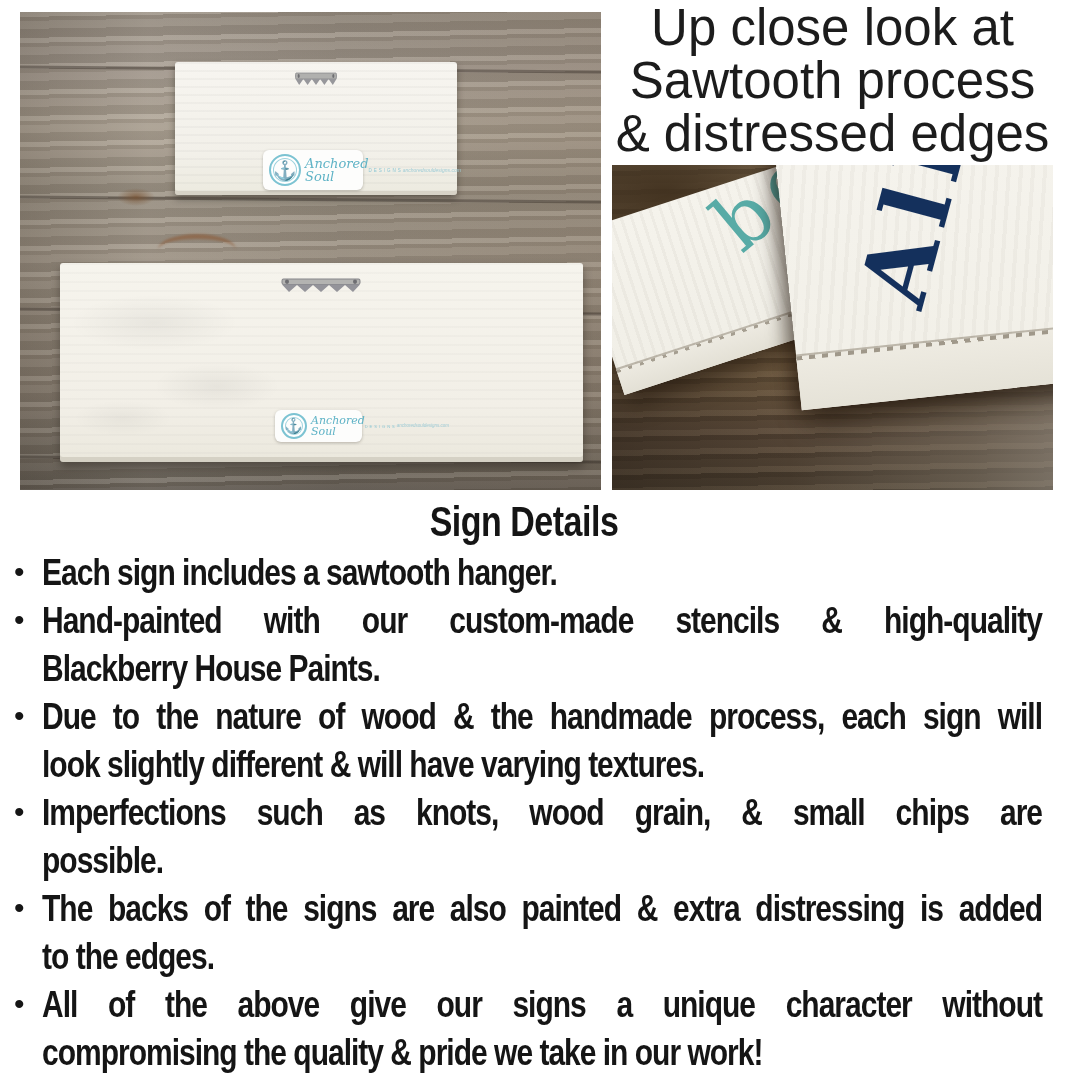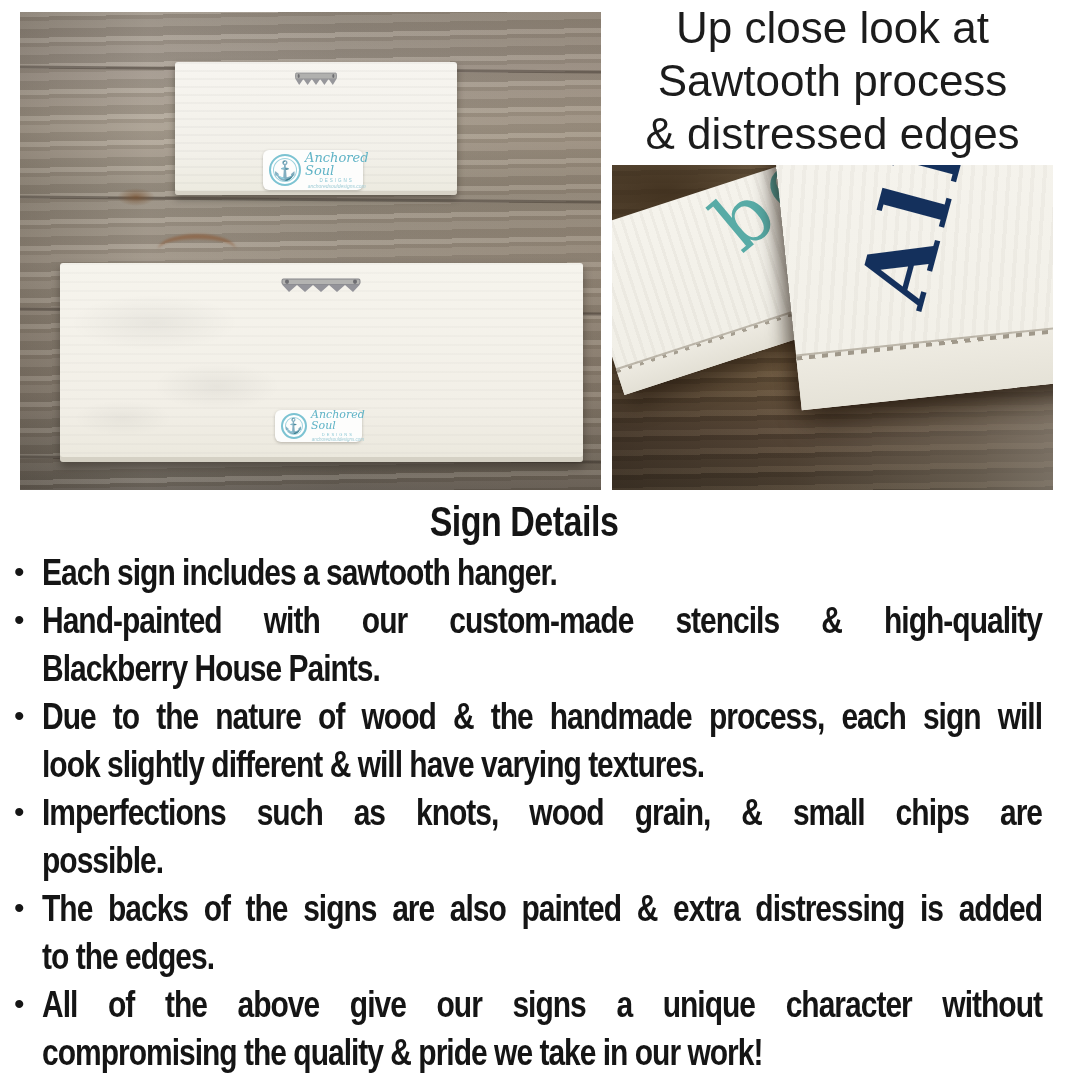--- a/index.html
+++ b/index.html
@@ -37,34 +37,34 @@
 
   
   .sticker{position:absolute;background:#fdfdfc;border-radius:6px;display:flex;align-items:center;
            box-shadow:0 1px 3px rgba(80,75,65,.35);padding:0 6px;box-sizing:border-box;}
   .sticker-sm{left:88px;top:88px;width:100px;height:40px;}
   .sticker-lg{left:215px;top:147px;width:87px;height:32px;}
   .stk-circle{flex:0 0 auto;border-radius:50%;border:2px solid #7cc3d2;display:flex;align-items:center;justify-content:center;
               box-shadow:inset 0 0 0 2px #fff, inset 0 0 0 3px #9ed3de;color:#6fbccd;}
   .sticker-sm .stk-circle{width:28px;height:28px;font-size:19px;}
   .sticker-lg .stk-circle{width:22px;height:22px;font-size:15px;}
-  .stk-text{display:flex;flex-direction:column;align-items:center;line-height:1;margin-left:4px;flex:1;}
+  .stk-text{display:flex;align-items:center;line-height:1;margin-left:4px;flex:1;}
   .stk-script{font-family:"DejaVu Serif",serif;font-style:italic;color:#5fb3c6;}
   .sticker-sm .stk-script{font-size:13px;}
   .sticker-lg .stk-script{font-size:11px;}
   .stk-sub{color:#8cc7d4;letter-spacing:2px;margin-top:2px;}
   .sticker-sm .stk-sub{font-size:4.5px;}
   .sticker-lg .stk-sub{font-size:4px;}
   .stk-url{color:#9fccd6;font-style:italic;margin-top:1px;}
   .sticker-sm .stk-url{font-size:5px;}
   .sticker-lg .stk-url{font-size:4.5px;}
 
   
   .caption{position:absolute;left:612px;top:1px;width:441px;text-align:center;
-           font-size:44px;line-height:53px;color:#1c1c1c;font-weight:400;}
+           font-size:51px;line-height:53px;color:#1c1c1c;font-weight:400;}
 
   
   .photo-right{position:absolute;left:612px;top:165px;width:441px;height:325px;overflow:hidden;
     background:
       radial-gradient(260px 120px at 12% 8%, rgba(64,48,30,.9), rgba(64,48,30,0) 70%),
       linear-gradient(90deg, rgba(30,22,14,.35) 0%, rgba(0,0,0,0) 40%, rgba(150,143,130,.38) 82%, rgba(160,153,142,.55) 100%),
       repeating-linear-gradient(179deg, rgba(230,205,170,.10) 0 6px, rgba(25,17,9,.16) 6px 11px, rgba(0,0,0,0) 11px 19px),
       linear-gradient(180deg,#7d6a50 0%,#6f5a3e 35%,#7d6547 52%,#63503a 68%,#554536 82%,#453a2d 100%);}
   .board{position:absolute;background:linear-gradient(180deg,#f6f4ee 0%,#f2f0e8 100%);}
   .board-left{left:-25px;top:-7px;width:460px;height:170px;transform:rotate(-18deg);

